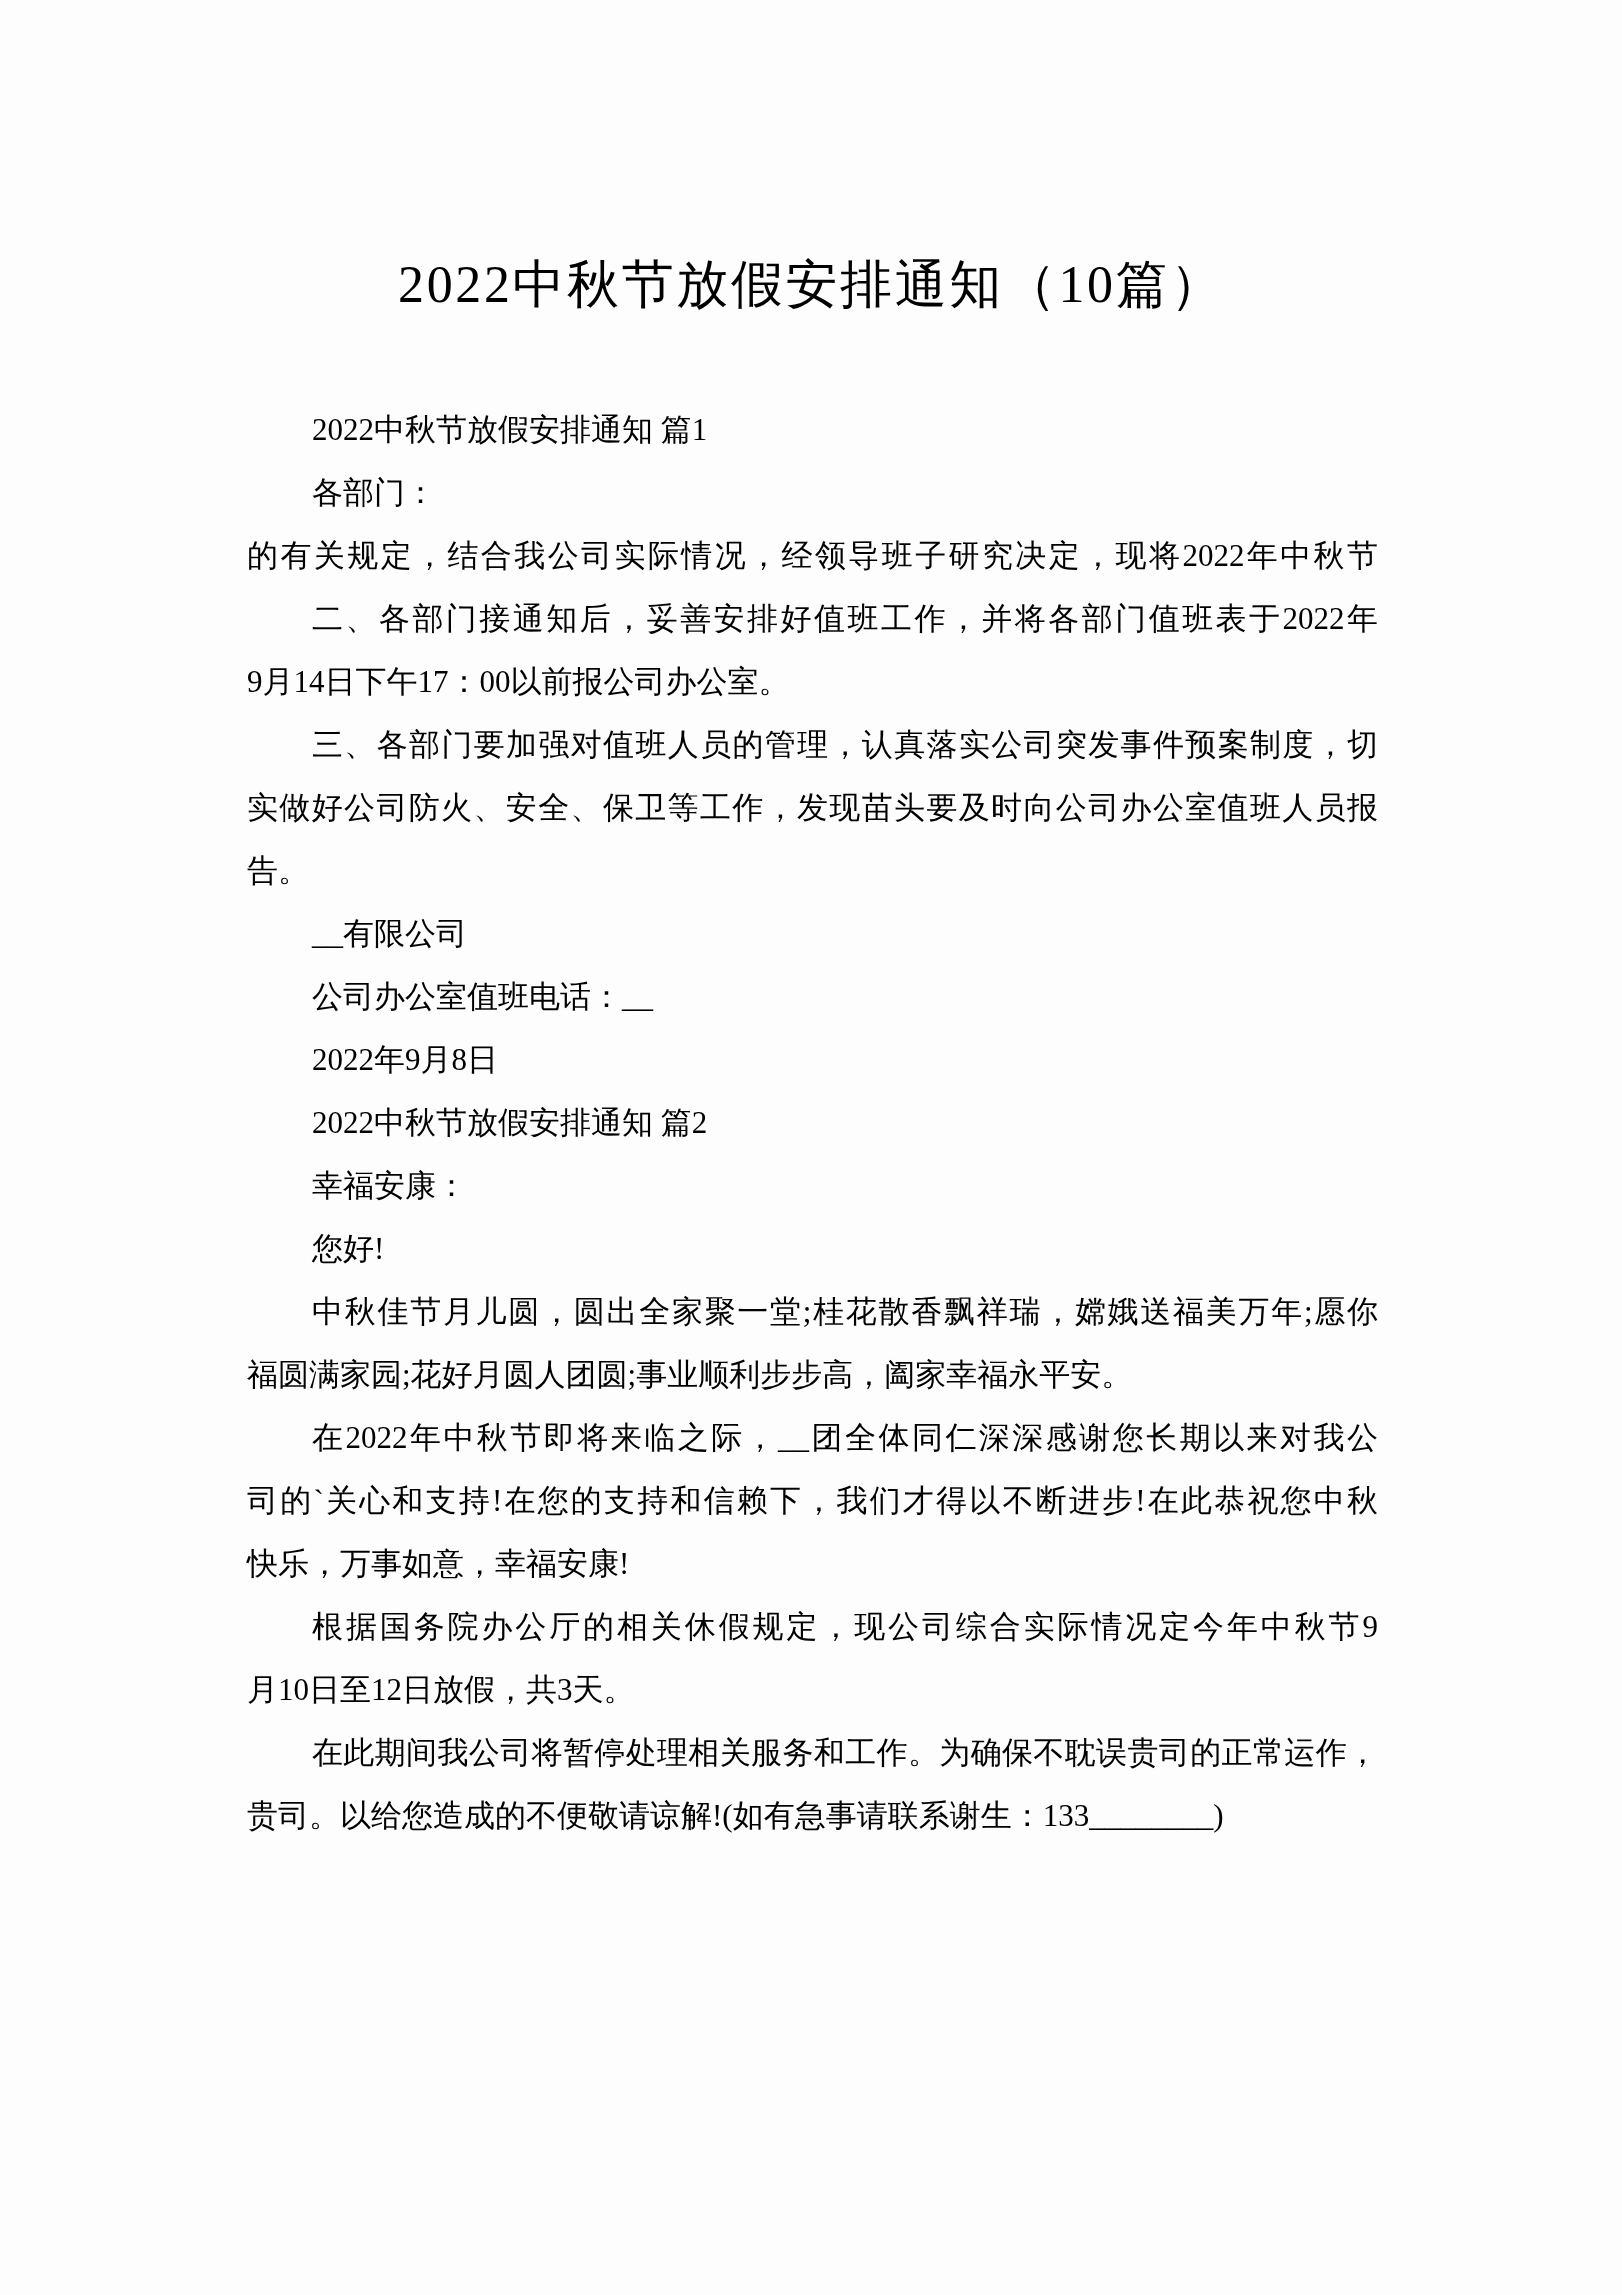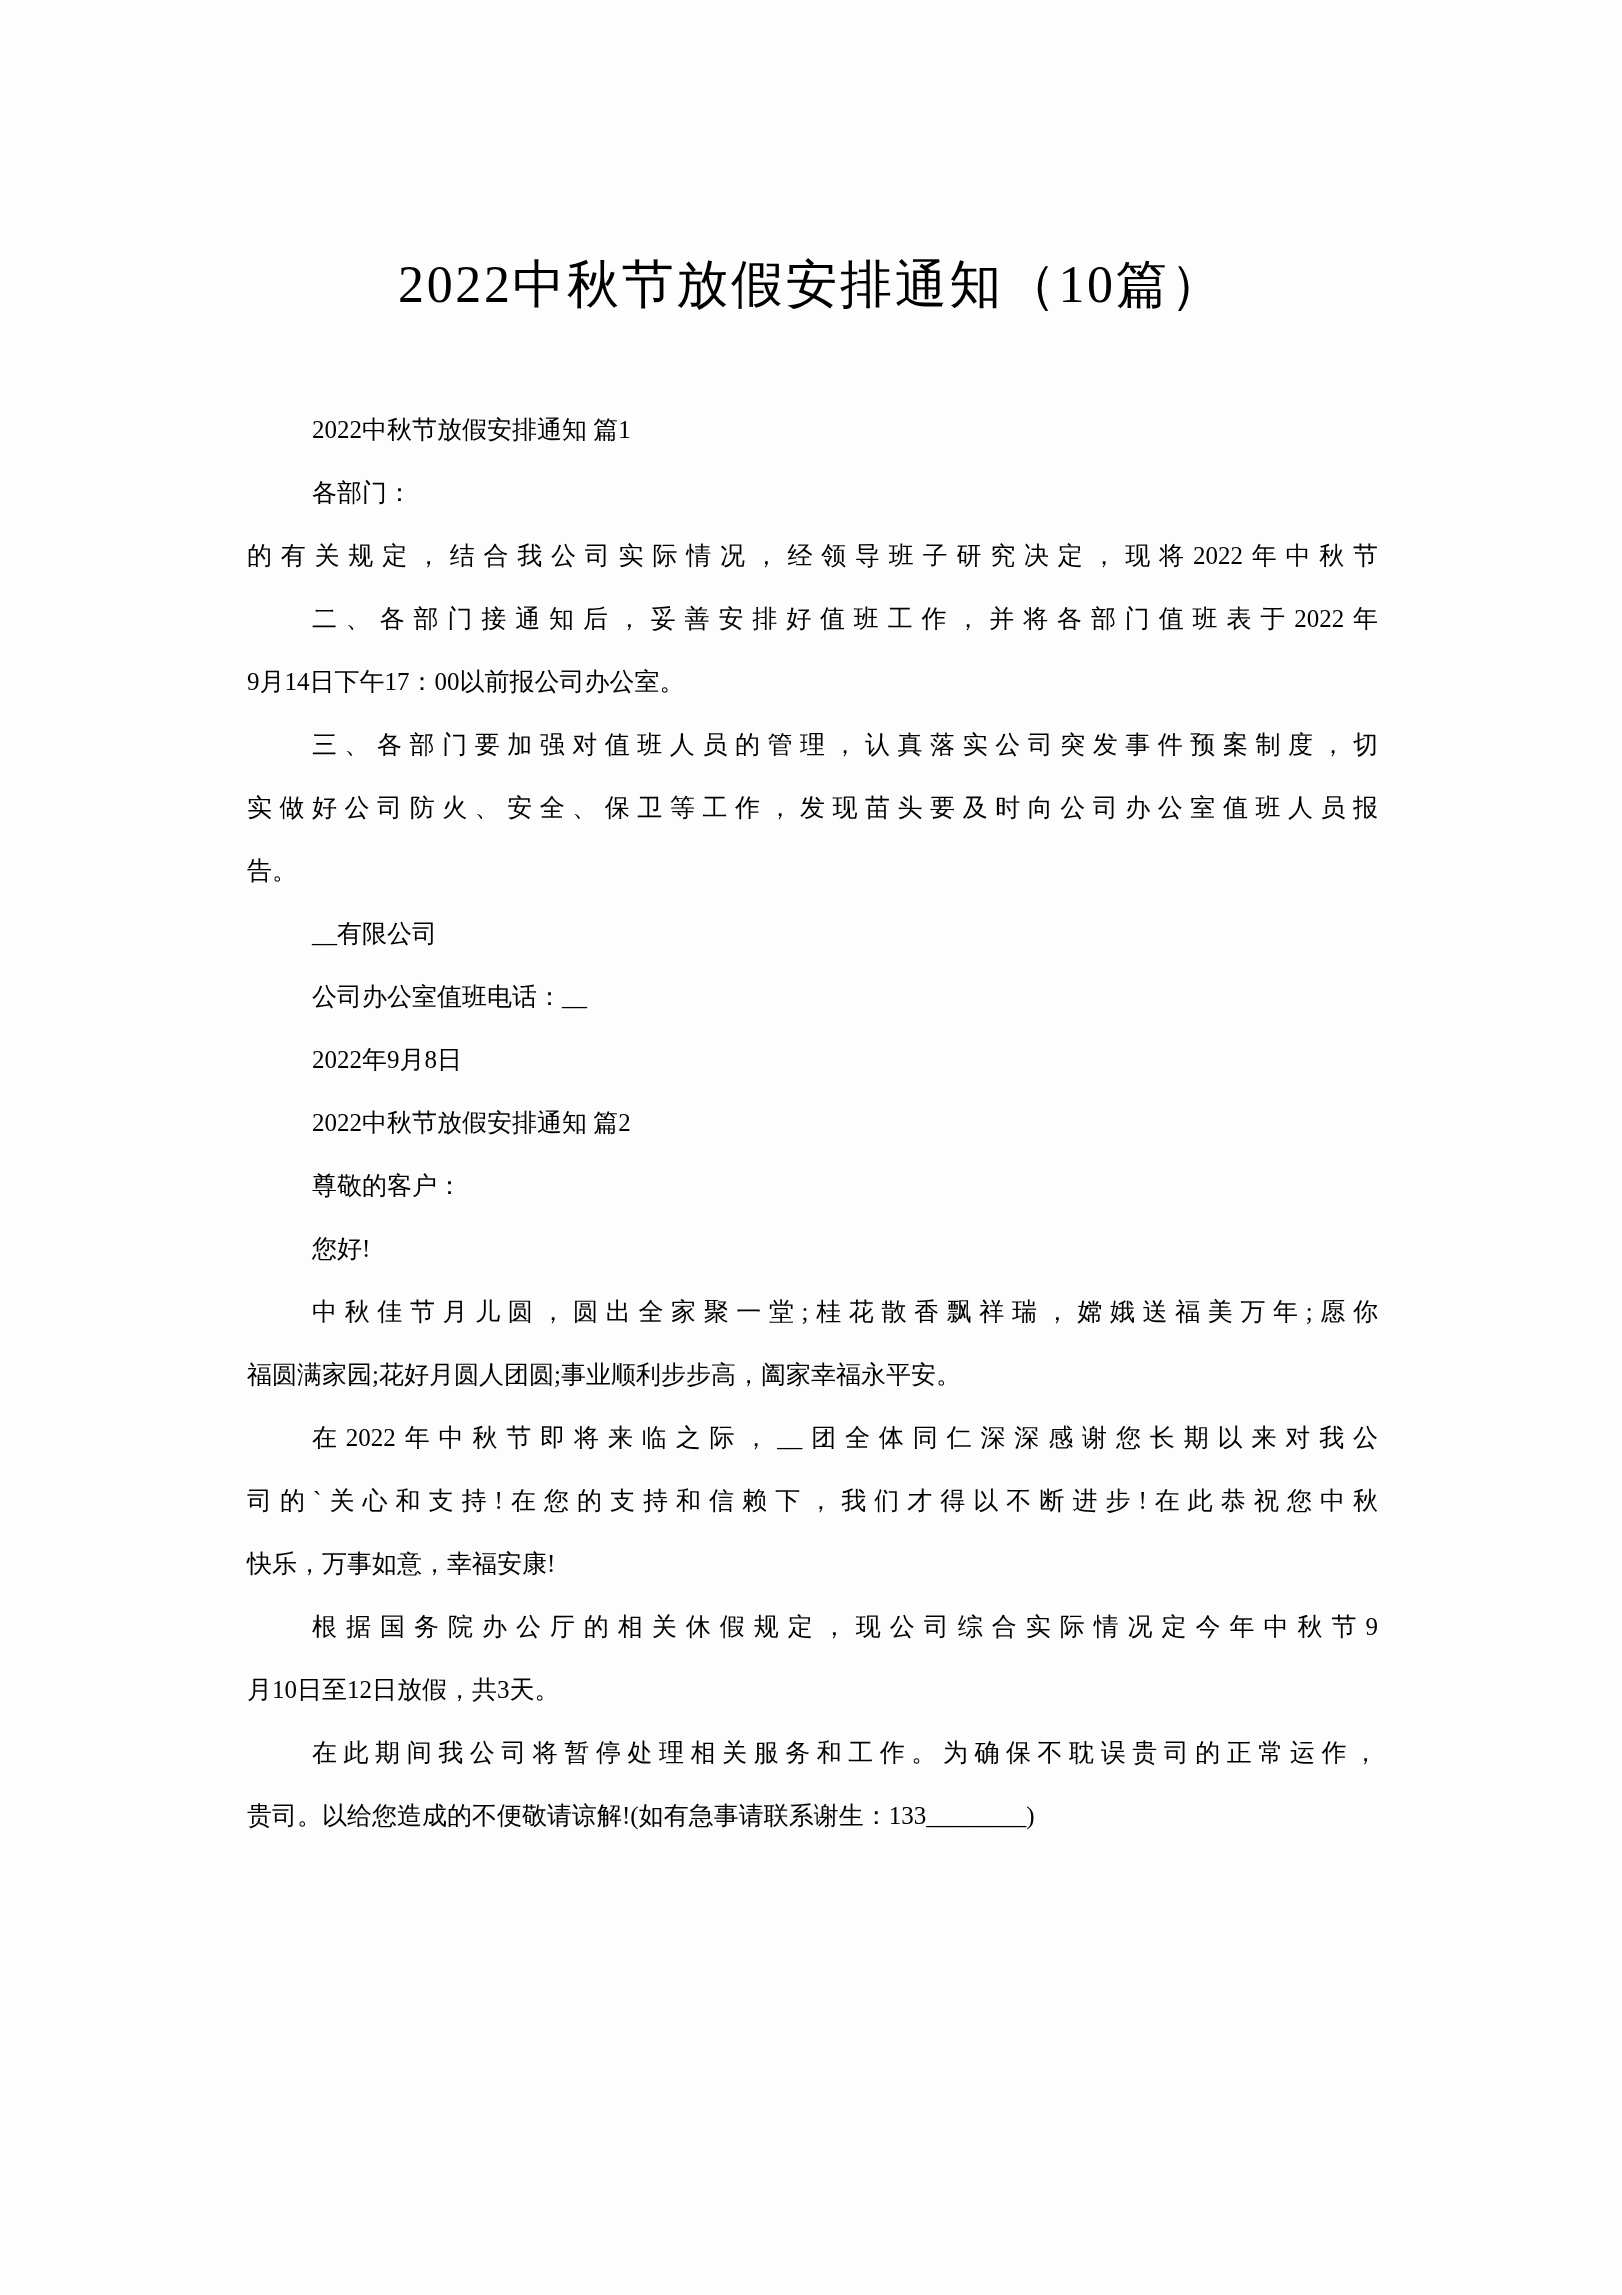--- a/index.html
+++ b/index.html
@@ -17,21 +17,21 @@
     text-align: center;
     font-size: 52px; line-height: 79px;
     letter-spacing: 2.6px;
   }
   .body {
     position: absolute; left: 247px; top: 353px; width: 1131px;
   }
   .line {
     display: block;
     height: 63px;
-    font-size: 25px;
+    font-size: 31px;
     line-height: 63px;
     white-space: pre;
     overflow: visible;
   }
   .line.full {
     text-align: justify;
     text-align-last: justify;
     white-space: normal;
   }
   .line.indent { padding-left: 65px; }
@@ -48,21 +48,21 @@
     <div class="line full">的有关规定，结合我公司实际情况，经领导班子研究决定，现将2022年中秋节</div>
     <div class="line indent full">二、各部门接通知后，妥善安排好值班工作，并将各部门值班表于2022年</div>
     <div class="line">9月14日下午17：00以前报公司办公室。</div>
     <div class="line indent full">三、各部门要加强对值班人员的管理，认真落实公司突发事件预案制度，切</div>
     <div class="line full">实做好公司防火、安全、保卫等工作，发现苗头要及时向公司办公室值班人员报</div>
     <div class="line">告。</div>
     <div class="line indent">__有限公司</div>
     <div class="line indent">公司办公室值班电话：__</div>
     <div class="line indent">2022年9月8日</div>
     <div class="line indent">2022中秋节放假安排通知 篇2</div>
-    <div class="line indent">尊敬的客户：</div>
+    <div class="line indent">幸福安康：</div>
     <div class="line indent">您好!</div>
     <div class="line indent full">中秋佳节月儿圆，圆出全家聚一堂;桂花散香飘祥瑞，嫦娥送福美万年;愿你</div>
     <div class="line">福圆满家园;花好月圆人团圆;事业顺利步步高，阖家幸福永平安。</div>
     <div class="line indent full">在2022年中秋节即将来临之际，__团全体同仁深深感谢您长期以来对我公</div>
     <div class="line full">司的`关心和支持!在您的支持和信赖下，我们才得以不断进步!在此恭祝您中秋</div>
     <div class="line">快乐，万事如意，幸福安康!</div>
     <div class="line indent full">根据国务院办公厅的相关休假规定，现公司综合实际情况定今年中秋节9</div>
     <div class="line">月10日至12日放假，共3天。</div>
     <div class="line indent full">在此期间我公司将暂停处理相关服务和工作。为确保不耽误贵司的正常运作，</div>
     <div class="line">贵司。以给您造成的不便敬请谅解!(如有急事请联系谢生：133________)</div>

